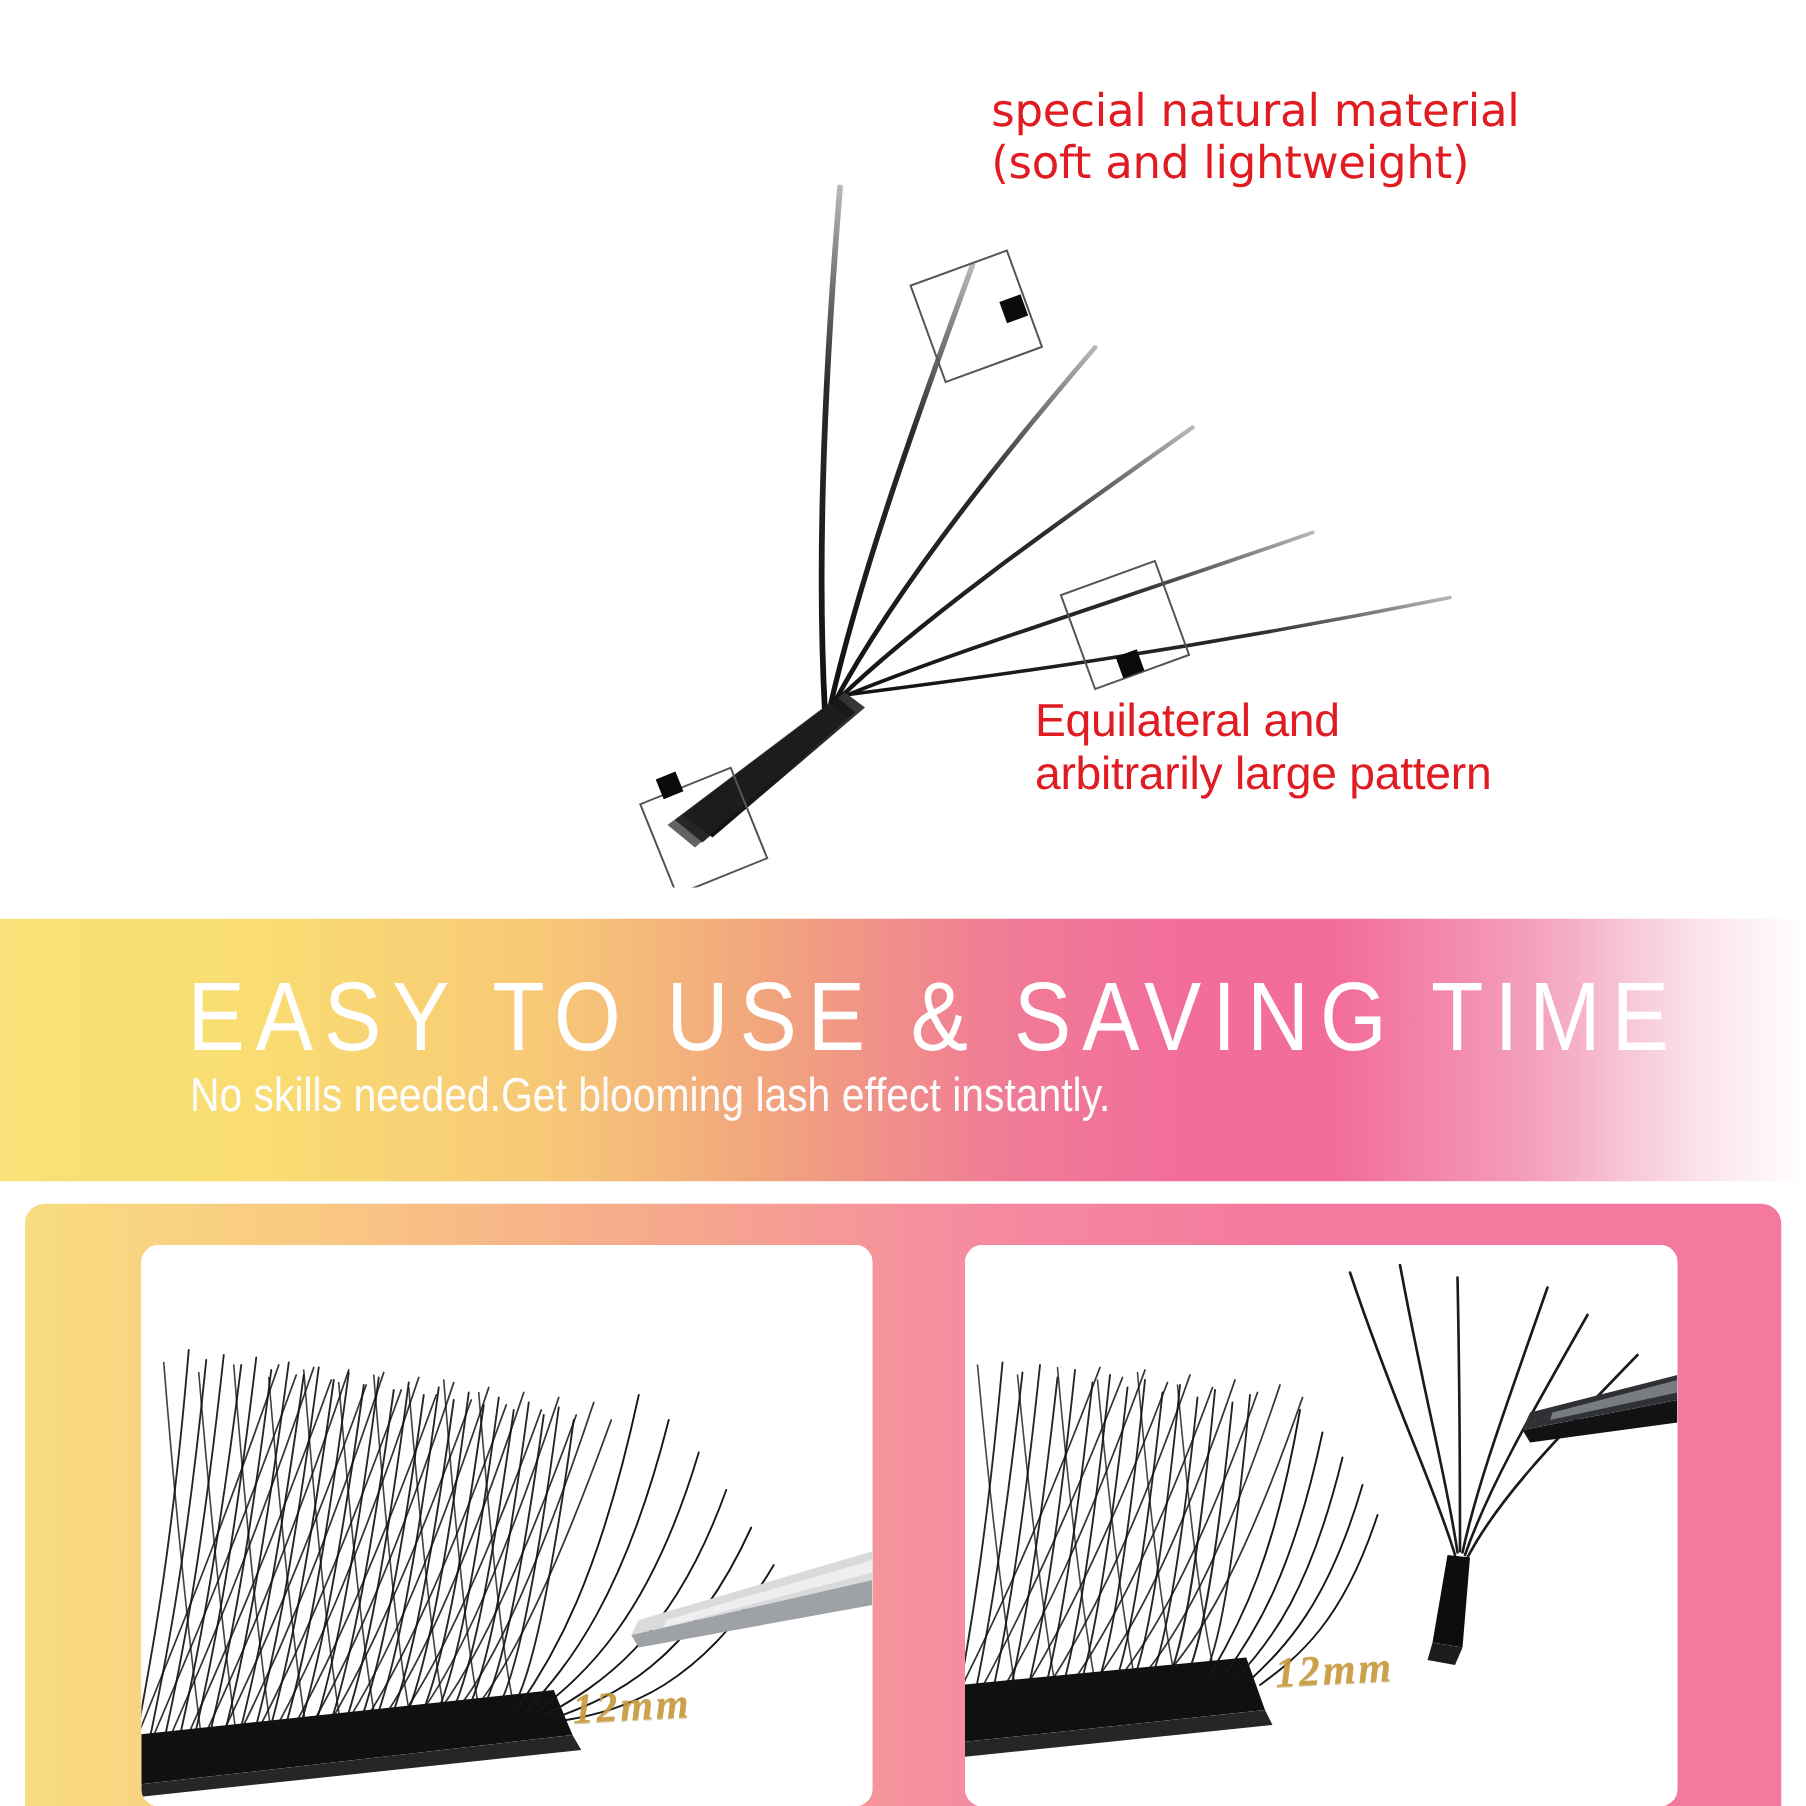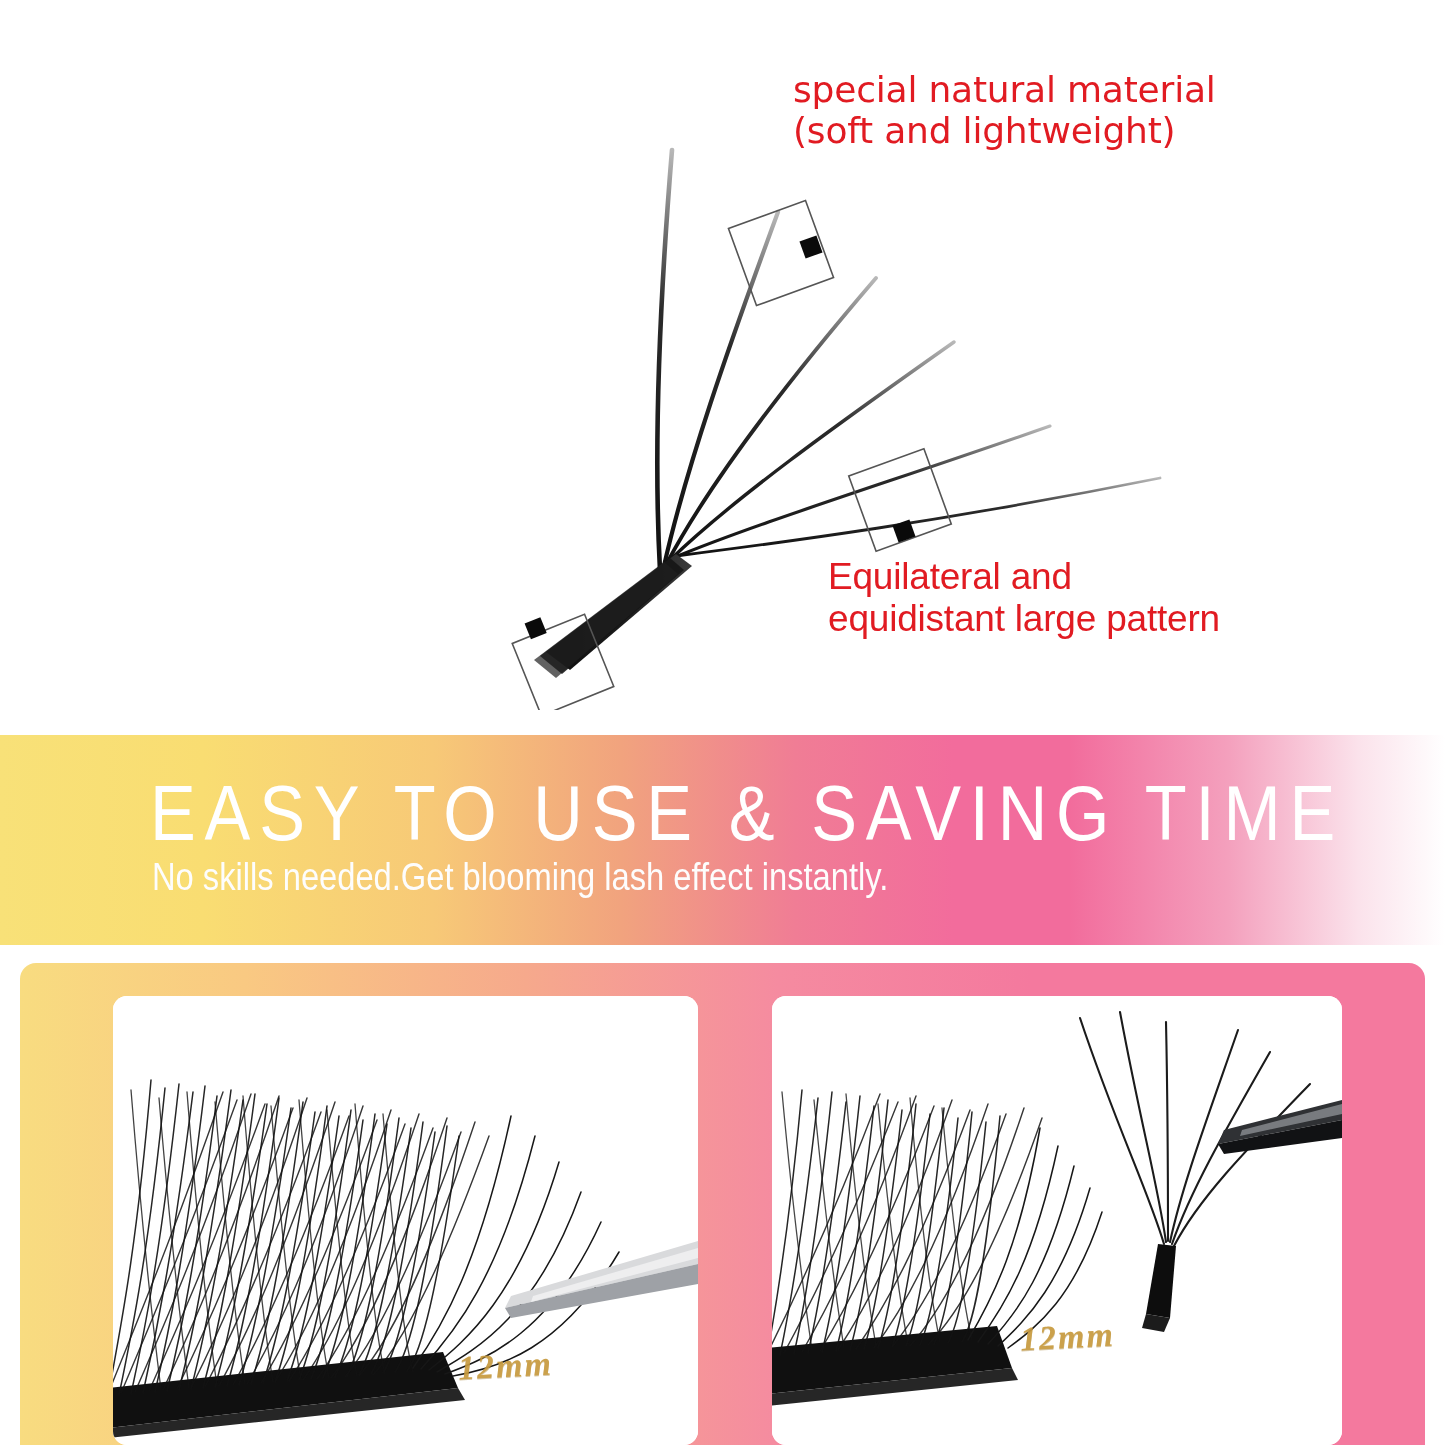--- a/index.html
+++ b/index.html
@@ -188,21 +188,21 @@
       <rect x="620" y="430" width="80" height="80" fill="none" stroke="#555" stroke-width="1.6" transform="rotate(-20 660 470)"></rect>
       <rect x="655" y="492" width="18" height="18" fill="#0a0a0a" transform="rotate(-20 664 501)"></rect>
     </g>
   </svg>
 
   <div class="callout" id="callout-material">special natural material
 (soft and lightweight)</div>
 
 
   <div class="callout" id="callout-pattern">Equilateral and
-equidistant large pattern</div>
+arbitrarily large pattern</div>
 </div>
 
 <div id="banner"></div>
 <div id="banner-headline">EASY TO USE &amp; SAVING TIME</div>
 <div id="banner-subhead">No skills needed.Get blooming lash effect instantly.</div>
 
 <div id="photo-panel">
 
   <div class="photo-card" id="photo-card-left">
     <svg class="photo-inner" viewBox="0 0 585 449" preserveAspectRatio="none">

